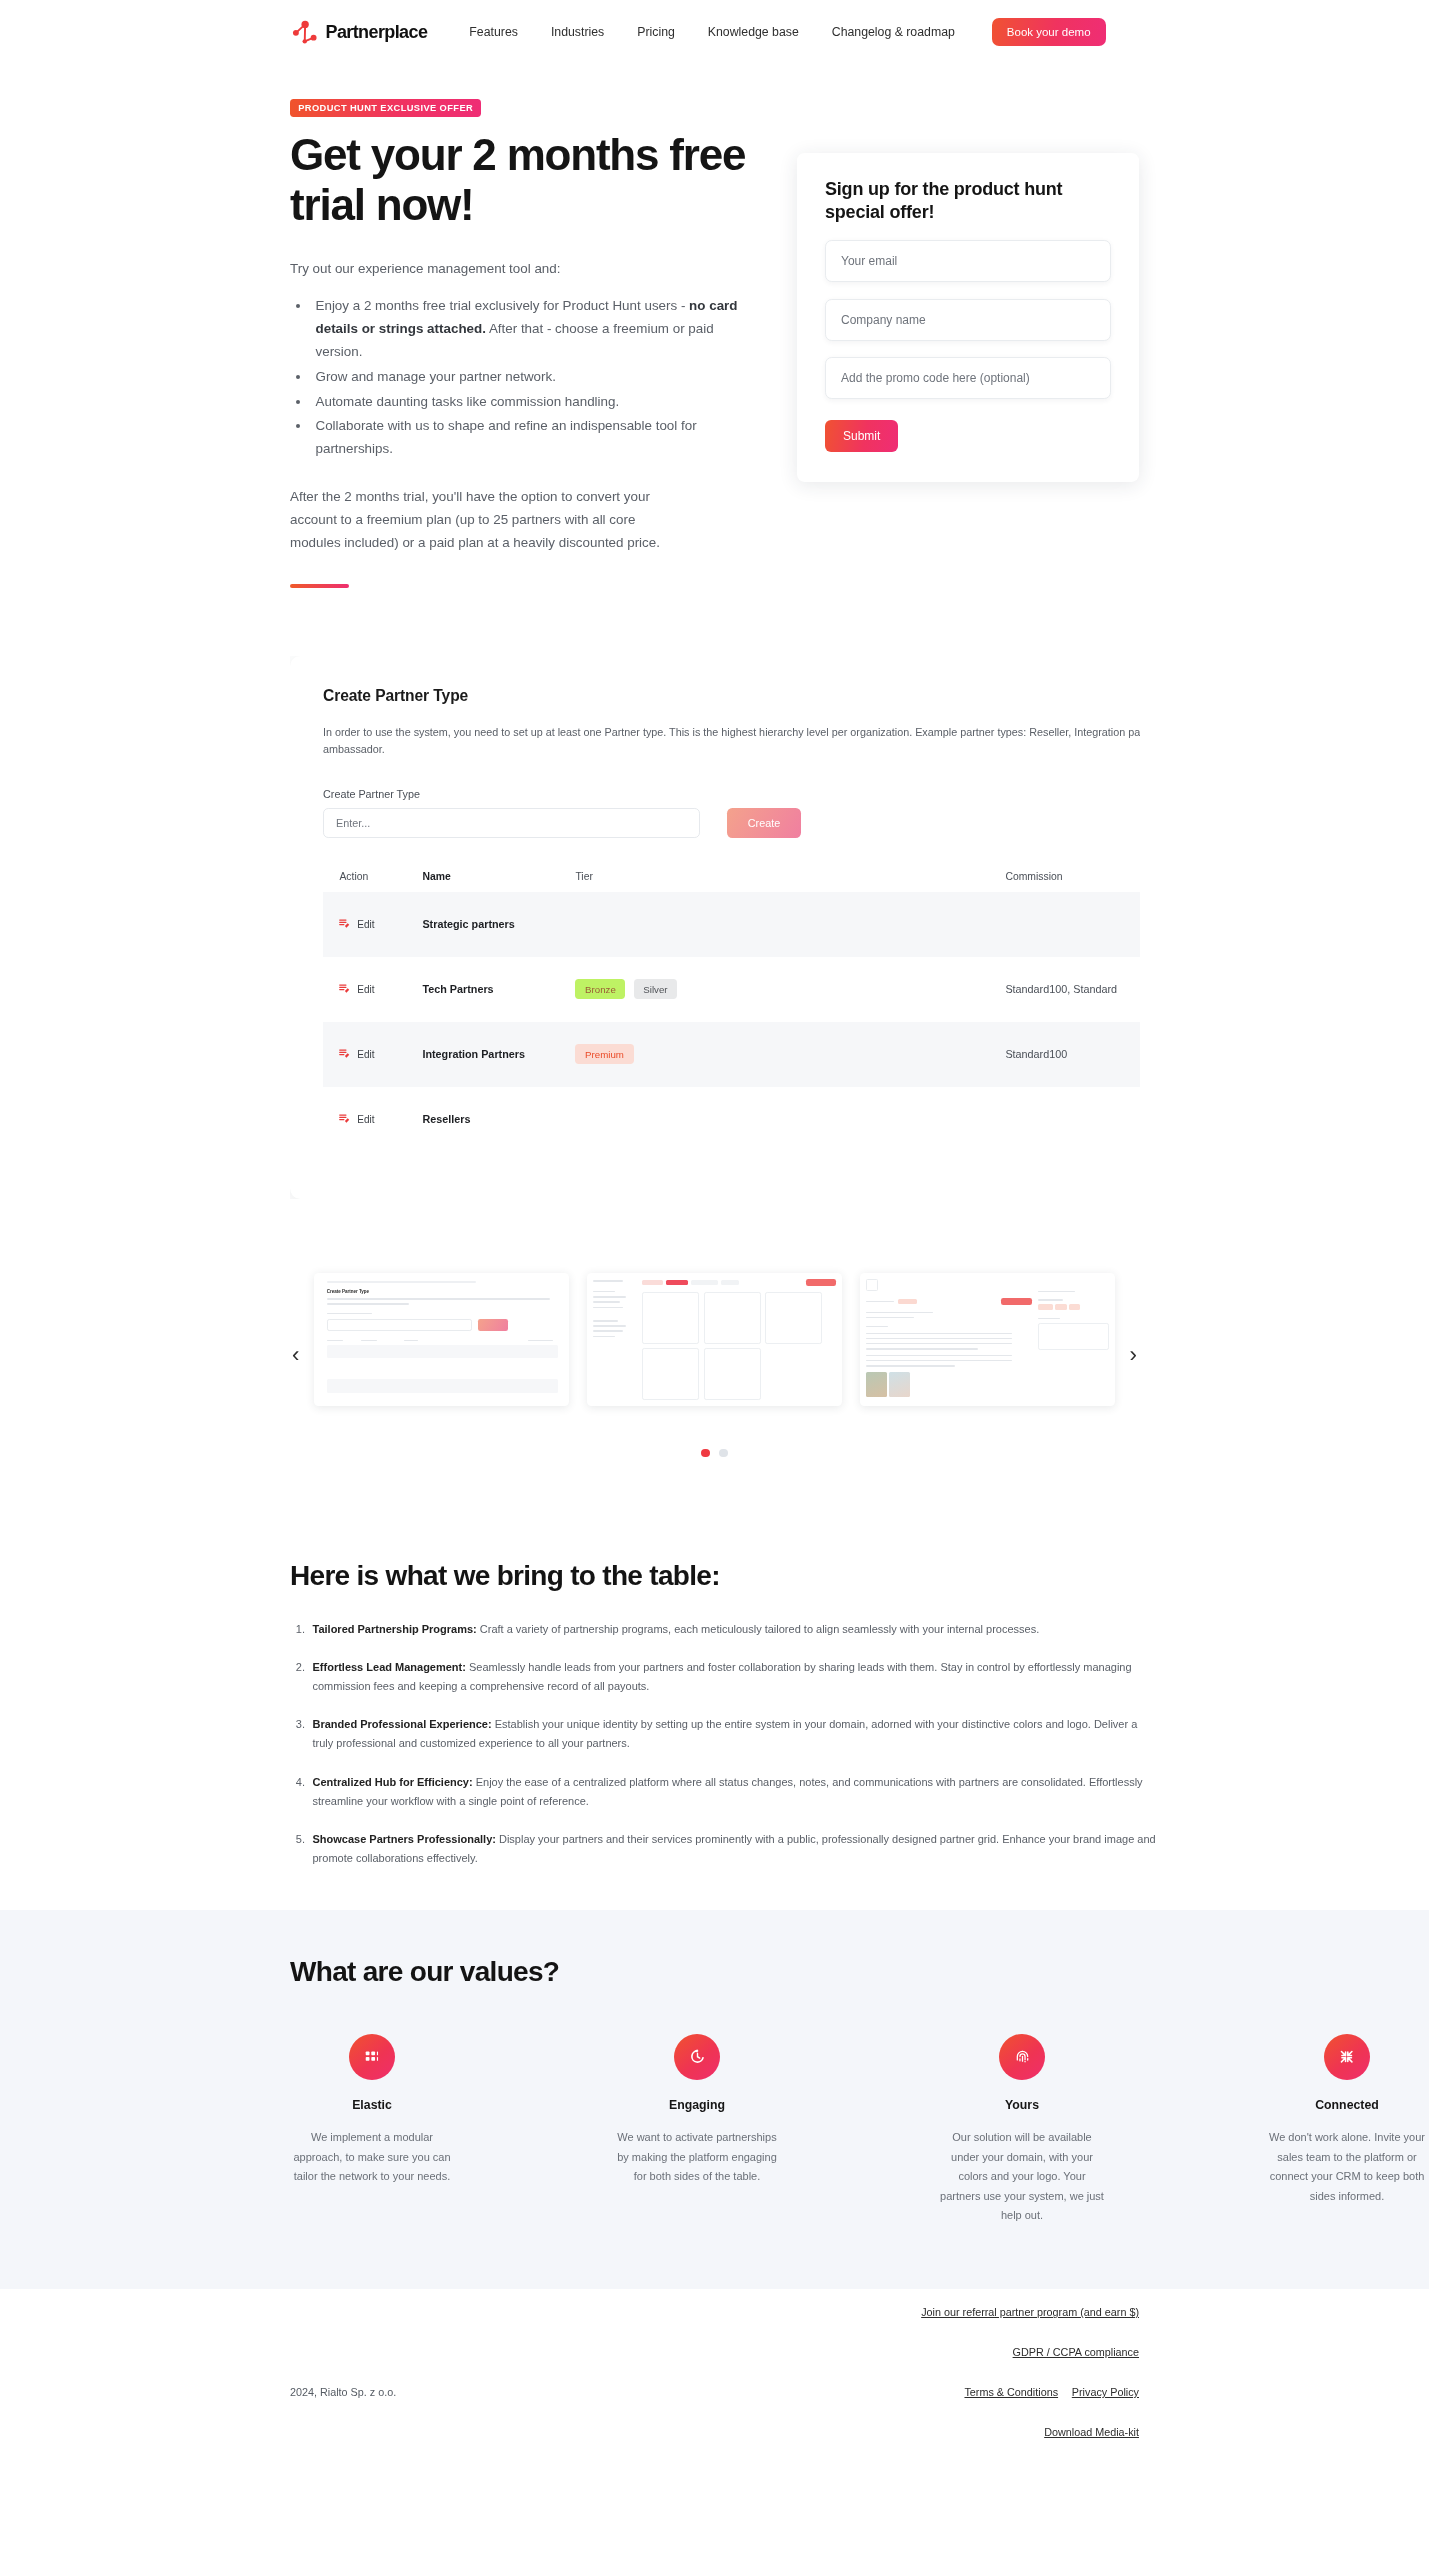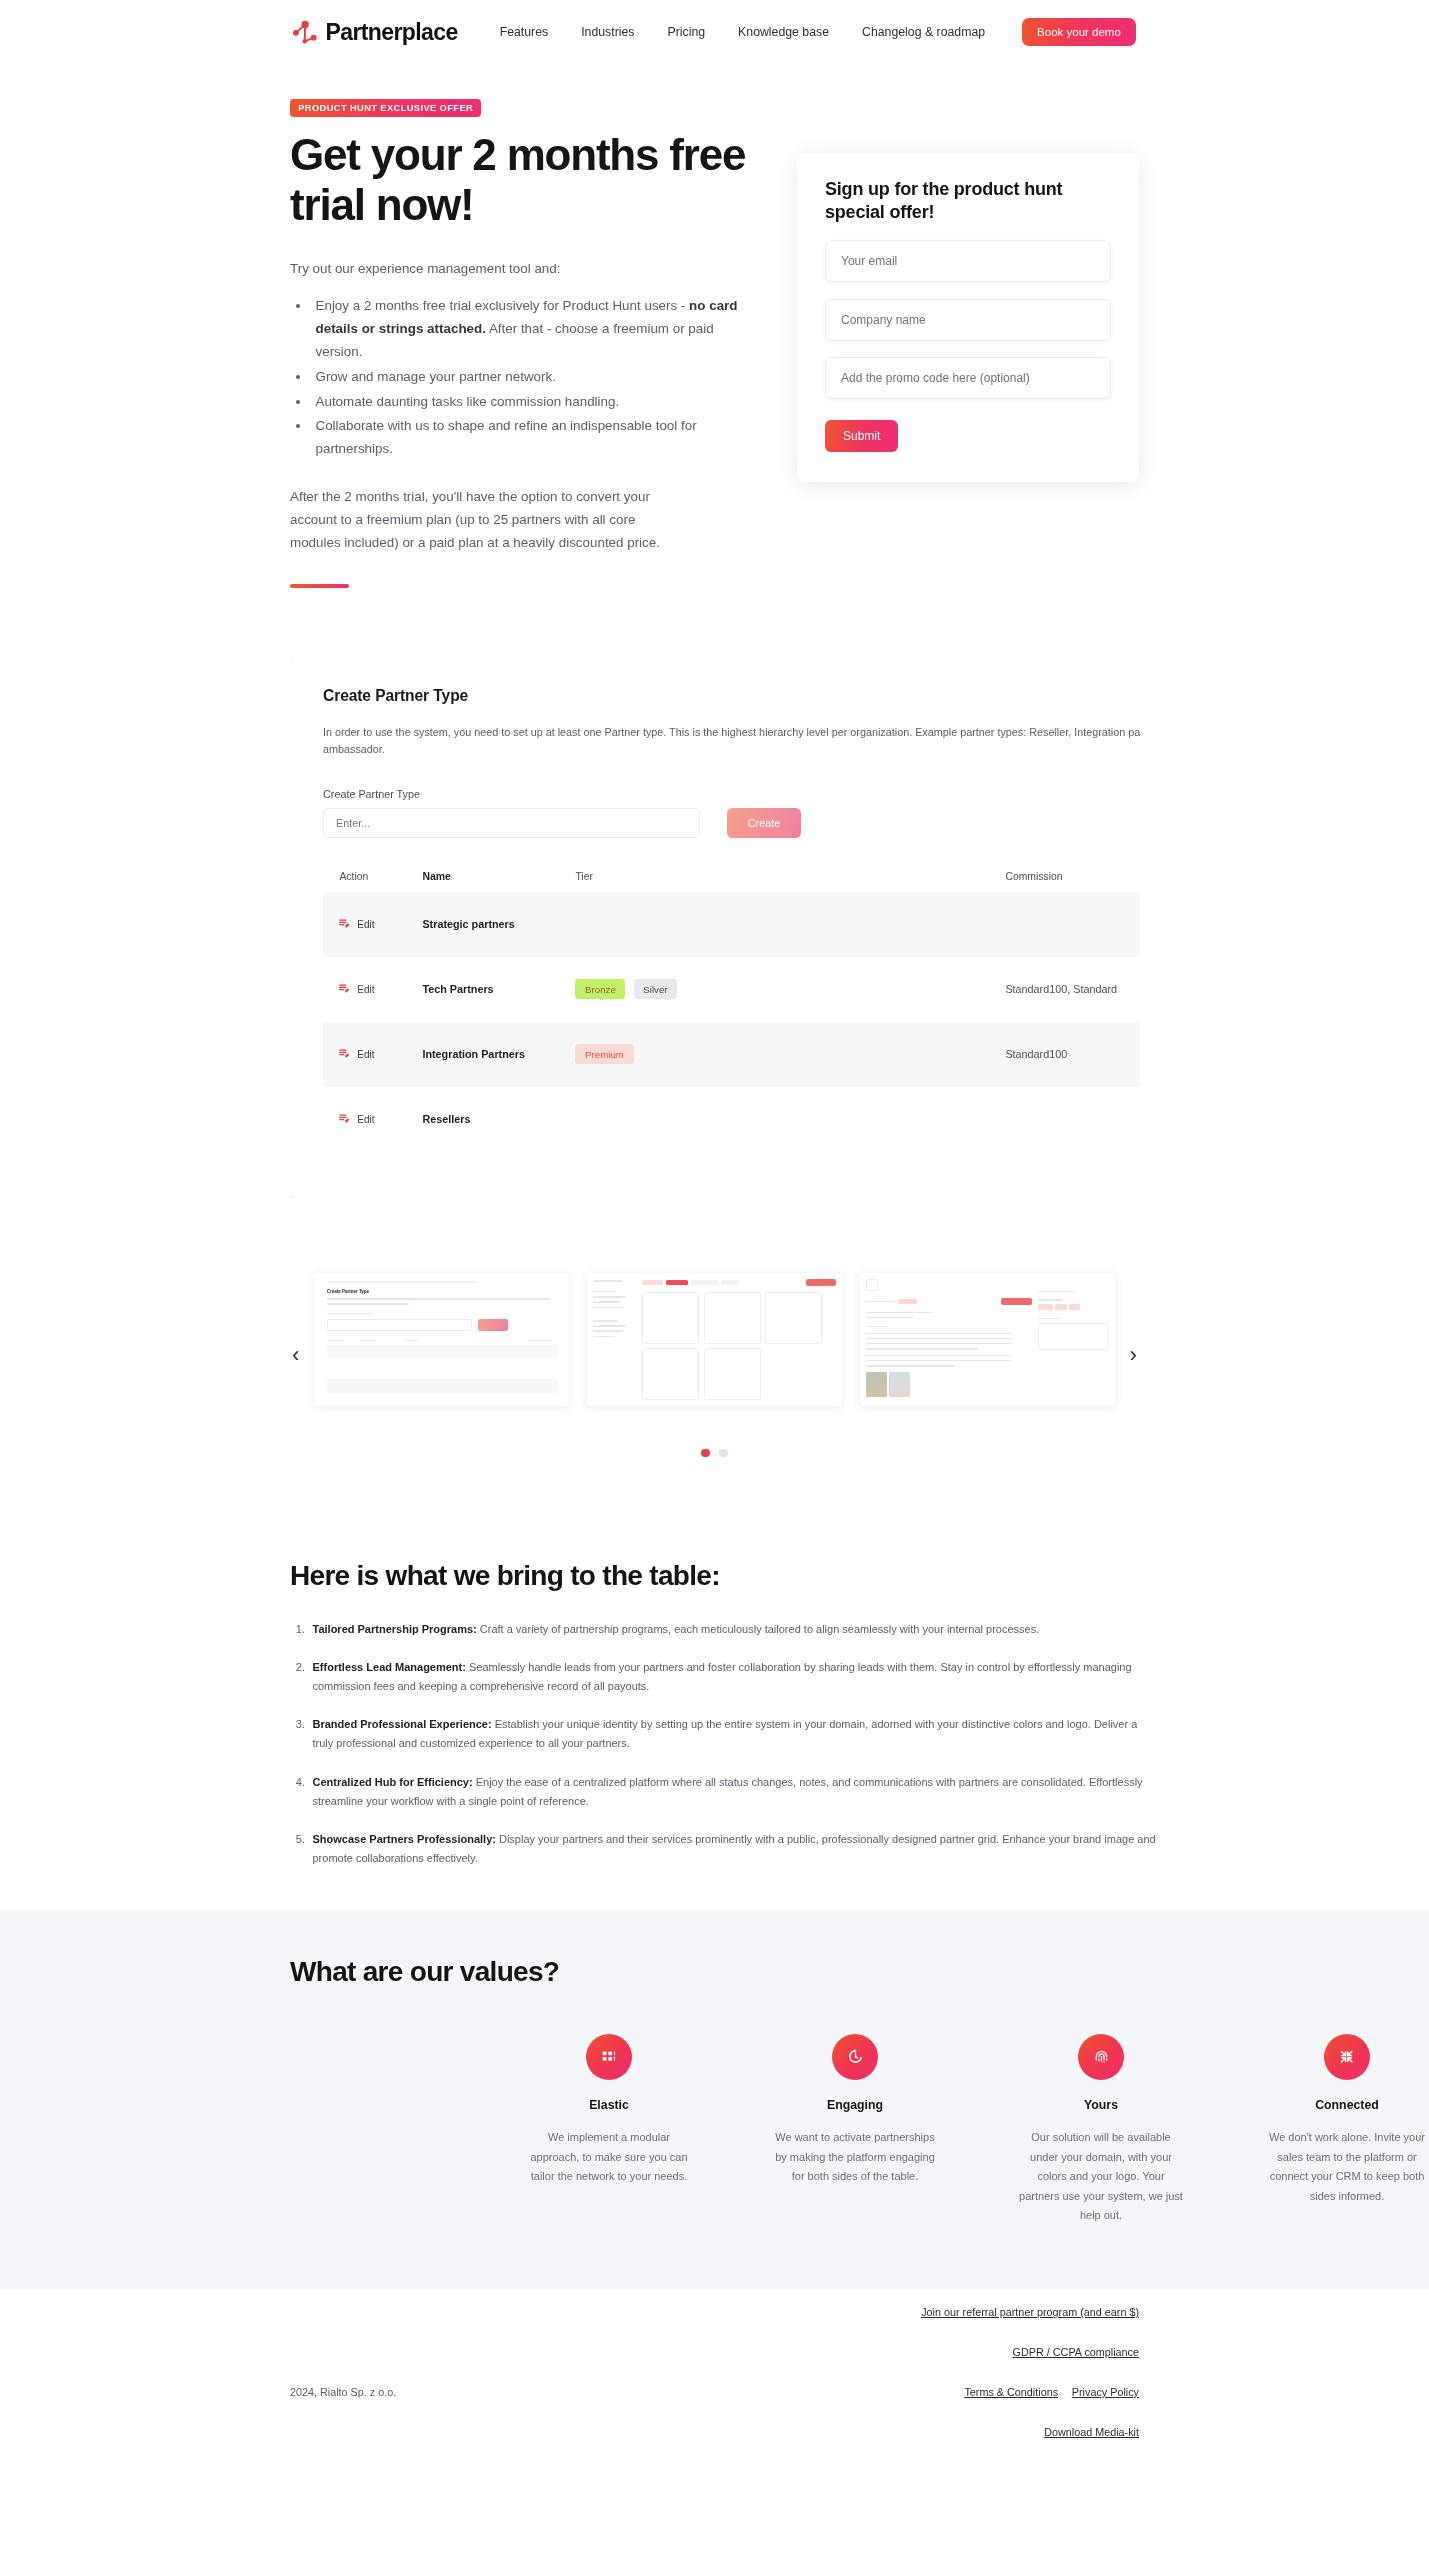--- a/index.html
+++ b/index.html
@@ -16,21 +16,21 @@
   .header {
     height: 64px;
     display: flex;
     align-items: center;
     padding-left: 290px;
     gap: 0;
     background: #fff;
   }
   .logo { display: flex; align-items: center; gap: 4.5px; }
   .logo-mark { width: 31px; height: 31px; flex: 0 0 31px; }
-  .logo-text { font-size: 23px; font-weight: 700; letter-spacing: -0.6px; color: #111; }
+  .logo-text { font-size: 18px; font-weight: 700; letter-spacing: -0.6px; color: #111; }
   .nav { display: flex; align-items: center; gap: 33px; margin-left: 42px; }
   .nav a {
     font-size: 12.3px; color: #2f2f2f; text-decoration: none; white-space: nowrap;
   }
   .demo-btn {
     margin-left: 37px;
     background: linear-gradient(100deg, #f05232 0%, #f0335f 55%, #ef2d75 100%);
     color: #fff; font-size: 11.5px; border: none;
     padding: 8.2px 15px; border-radius: 7px; cursor: pointer; white-space: nowrap;
   }
@@ -163,21 +163,21 @@
   .bring li { font-size: 11px; color: #5b6068; line-height: 1.72; margin-bottom: 19.4px; padding-left: 4.5px; }
   .bring li b { color: #222; font-weight: 700; }
 
   
   .values { background: #f4f6fa; padding: 46px 0 63px; margin-top: 42px; }
   .values h2 {
     font-size: 28px; font-weight: 700; color: #141414; letter-spacing: -0.7px;
     padding-left: 290px;
   }
   .value-grid {
-    display: flex; justify-content: flex-end; margin-top: 46px; padding-left: 290px;
+    display: flex; justify-content: space-between; margin-top: 46px; padding-left: 290px;
   }
   .value-col { width: 164px; margin-right: 82px; text-align: center; }
   .value-col:last-child { margin-right: 0; }
   .value-icon {
     width: 46px; height: 46px; border-radius: 50%; margin: 0 auto;
     background: linear-gradient(140deg, #f0522f 0%, #ef3452 55%, #ef2e6c 100%);
     display: flex; align-items: center; justify-content: center;
   }
   .value-name { font-size: 12.3px; font-weight: 700; color: #161616; margin-top: 18px; }
   .value-desc { font-size: 11px; color: #6b7078; line-height: 1.78; margin-top: 16.4px; }

